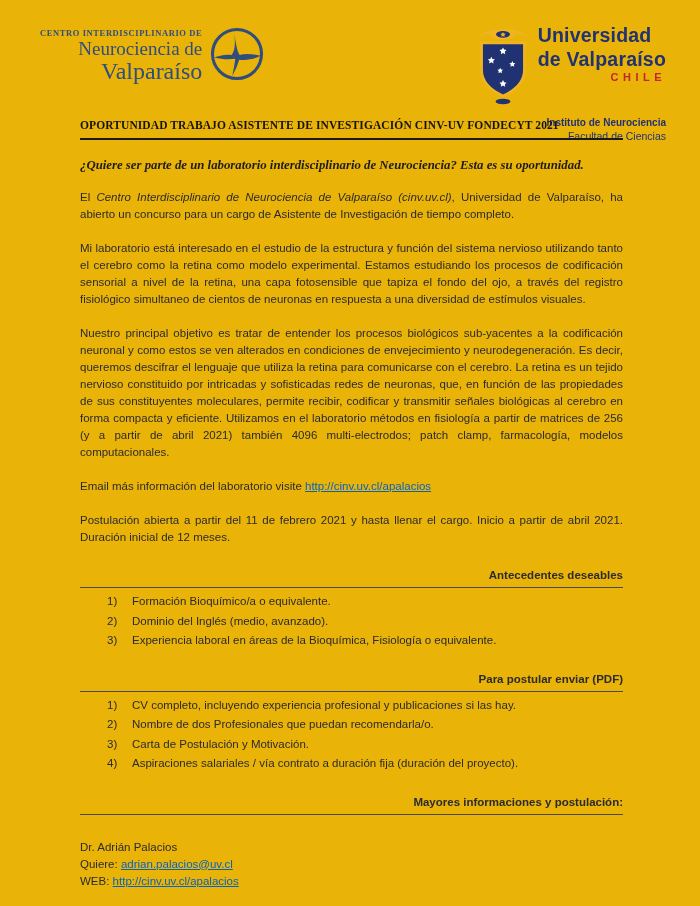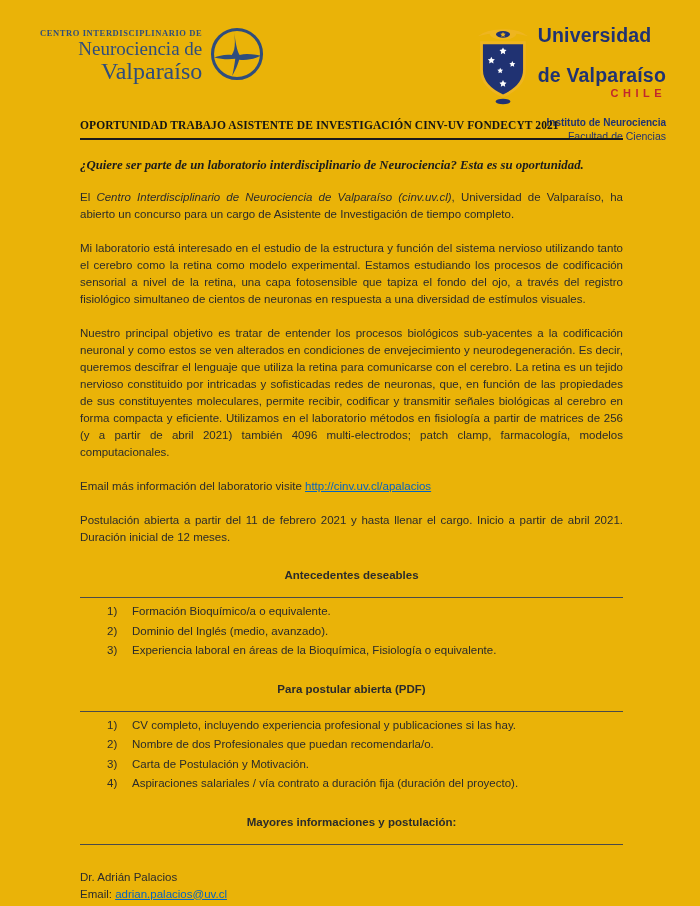--- a/index.html
+++ b/index.html
@@ -13,40 +13,40 @@
   .cinv-logo{display:flex;align-items:center;gap:7px;color:#2f4d7d;}
   .cinv-text{display:flex;flex-direction:column;align-items:flex-end;font-family:"Liberation Serif",serif;line-height:1;}
   .cinv-line1{font-size:8.5px;letter-spacing:0.6px;font-variant:small-caps;font-weight:bold;margin-bottom:2px;}
   .cinv-line2{font-size:19px;margin-bottom:1px;}
   .cinv-line3{font-size:24px;}
   .cinv-icon{width:56px;height:56px;}
   .uv-logo{display:flex;flex-direction:column;align-items:flex-end;}
   .uv-top{display:flex;align-items:flex-start;gap:7px;}
   .uv-names{display:flex;flex-direction:column;align-items:flex-end;line-height:1;}
   .uv-name1,.uv-name2{font-size:19.5px;font-weight:bold;color:#203272;letter-spacing:0.2px;align-self:flex-start;}
-  .uv-name2{margin-top:20px;}
+  .uv-name2{margin-top:4px;}
   .uv-chile{font-size:11px;font-weight:bold;color:#c1272d;letter-spacing:4.5px;margin-top:3px;}
   .uv-insts{display:flex;flex-direction:column;align-items:flex-end;margin-top:5px;line-height:1.25;}
   .uv-inst1{font-size:10px;font-weight:bold;color:#203272;}
   .uv-inst2{font-size:10.5px;color:#203272;}
   
   .content{position:absolute;left:80px;width:543px;top:117px;font-size:11.5px;line-height:17px;text-align:justify;}
   .doc-title{
     font-size:11.5px;font-weight:bold;color:#141414;letter-spacing:0.1px;
     border-bottom:2px solid #1a1a1a;padding-bottom:4px;margin:0 0 17px 0;text-align:left;font-family:Liberation Serif, serif;
   }
   .tagline{
     font-family:"Liberation Serif",serif;font-weight:bold;font-style:italic;
     font-size:12.8px;margin:0 0 15px 0;text-align:left;color:#1c1c1c;
   }
   .para{margin:0 0 17px 0;}
   .link{color:#0563c1;text-decoration:underline;}
   .section-heading{
-    font-size:11.5px;text-align:center;border-bottom:1.5px solid #4a4a4a;
-    padding-bottom:13px;margin:0;
+    font-size:11.5px;text-align:right;border-bottom:1.5px solid #4a4a4a;
+    padding-bottom:3px;margin:0;
   }
   ol.doc-list{list-style:none;counter-reset:li;margin:4px 0 20px 0;padding:0;text-align:left;}
   ol.doc-list li{counter-increment:li;position:relative;padding-left:52px;line-height:19.5px;}
   ol.doc-list li::before{content:counter(li) ")";position:absolute;left:27px;}
   .contact-block{text-align:left;}
   .contact-line{line-height:17px;}
   .contact-name{margin-top:24px;}
 </style>
 </head>
 <body>
@@ -122,30 +122,30 @@
 
     <p class="para">Postulación abierta a partir del 11 de febrero 2021 y hasta llenar el cargo. Inicio a partir de abril 2021. Duración inicial de 12 meses.</p>
 
     <h2 class="section-heading" style="margin-top:21px;">Antecedentes deseables</h2>
     <ol class="doc-list">
       <li>Formación Bioquímico/a o equivalente.</li>
       <li>Dominio del Inglés (medio, avanzado).</li>
       <li>Experiencia laboral en áreas de la Bioquímica, Fisiología o equivalente.</li>
     </ol>
 
-    <h2 class="section-heading">Para postular abierta (PDF)</h2>
+    <h2 class="section-heading">Para postular enviar (PDF)</h2>
     <ol class="doc-list">
       <li>CV completo, incluyendo experiencia profesional y publicaciones si las hay.</li>
       <li>Nombre de dos Profesionales que puedan recomendarla/o.</li>
       <li>Carta de Postulación y Motivación.</li>
       <li>Aspiraciones salariales / vía contrato a duración fija (duración del proyecto).</li>
     </ol>
 
     <h2 class="section-heading">Mayores informaciones y postulación:</h2>
 
     <div class="contact-block">
       <div class="contact-line contact-name">Dr. Adrián Palacios</div>
-      <div class="contact-line"><span>Email: </span><a href="#" class="link">adrian.palacios@uv.cl</a></div>
+      <div class="contact-line"><span>Quiere: </span><a href="#" class="link">adrian.palacios@uv.cl</a></div>
       <div class="contact-line"><span>WEB: </span><a href="#" class="link">http://cinv.uv.cl/apalacios</a></div>
     </div>
 
   </div>
 </div>
 
 </body></html>

